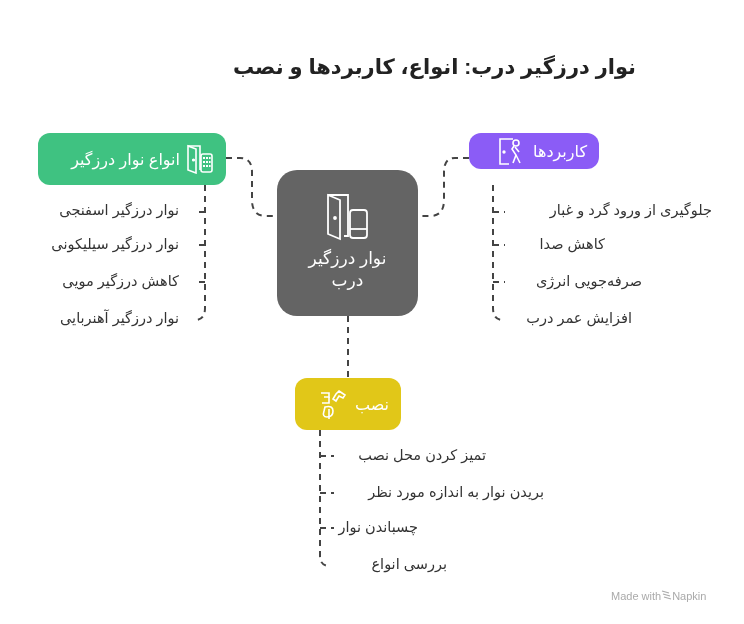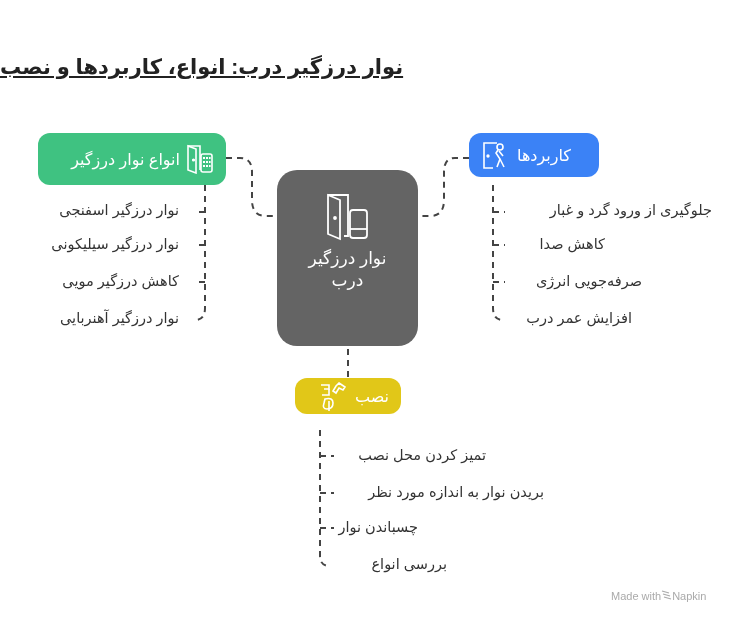--- a/index.html
+++ b/index.html
@@ -1,38 +1,38 @@
 <!DOCTYPE html>
 <html><head>
 <meta charset="utf-8">
 <style>
   html, body { margin: 0; padding: 0; }
   body {
     width: 744px; height: 624px; background: #ffffff; position: relative; overflow: hidden;
     font-family: "Liberation Sans", "DejaVu Sans", sans-serif;
   }
   .title {
-    position: absolute; left: 0; width: 636px; top: 55px; text-align: left;
-    font-size: 21px; font-weight: bold; color: #222222; direction: rtl; text-decoration: underline;
+    position: absolute; left: 0; width: 636px; top: 55px; text-align: right;
+    font-size: 21px; font-weight: bold; color: #222222; direction: rtl;
   }
   svg.lines { position: absolute; left: 0; top: 0; }
   .box {
     position: absolute; border-radius: 12px; color: #ffffff; direction: rtl;
     display: flex; align-items: center; box-sizing: border-box;
   }
   .box .label { font-size: 16px; white-space: nowrap; }
   .box .icon { display: inline-block; line-height: 0; }
   .box-types { left: 38px; top: 133px; width: 188px; height: 52px; background: #3fc281; padding: 0 12px 0 20px; justify-content: flex-start; }
   .box-types .icon { margin-left: 6px; }
-  .box-apps { left: 469px; top: 133px; width: 130px; height: 44px; background: #3b82f6; padding: 0 12px; justify-content: flex-end; }
+  .box-apps { left: 469px; top: 133px; width: 130px; height: 36px; background: #8b5cf6; padding: 0 12px; justify-content: flex-start; }
   .box-apps .icon { margin-left: 6px; }
-  .box-install { left: 295px; top: 378px; width: 106px; height: 36px; background: #e1c718; padding: 9px 12px; justify-content: flex-start; }
+  .box-install { left: 295px; top: 378px; width: 106px; height: 52px; background: #e1c718; padding: 9px 12px; justify-content: flex-start; }
   .box-install .icon { margin-right: 6px; }
   .center {
-    position: absolute; left: 277px; top: 170px; width: 141px; height: 176px; background: #646464;
+    position: absolute; left: 277px; top: 170px; width: 141px; height: 146px; background: #646464;
     border-radius: 20px; color: #fff; text-align: center; direction: rtl;
   }
   .center .icon { margin-top: 22px; line-height: 0; }
   .center .label { font-size: 17px; line-height: 22px; margin-top: 6px; padding: 0 16px; }
   .item {
     position: absolute; font-size: 14.5px; color: #333333; direction: rtl; white-space: nowrap;
   }
   .left-item { right: 565px; text-align: right; }
   .right-item { right: 32px; text-align: right; }
   .footer {

